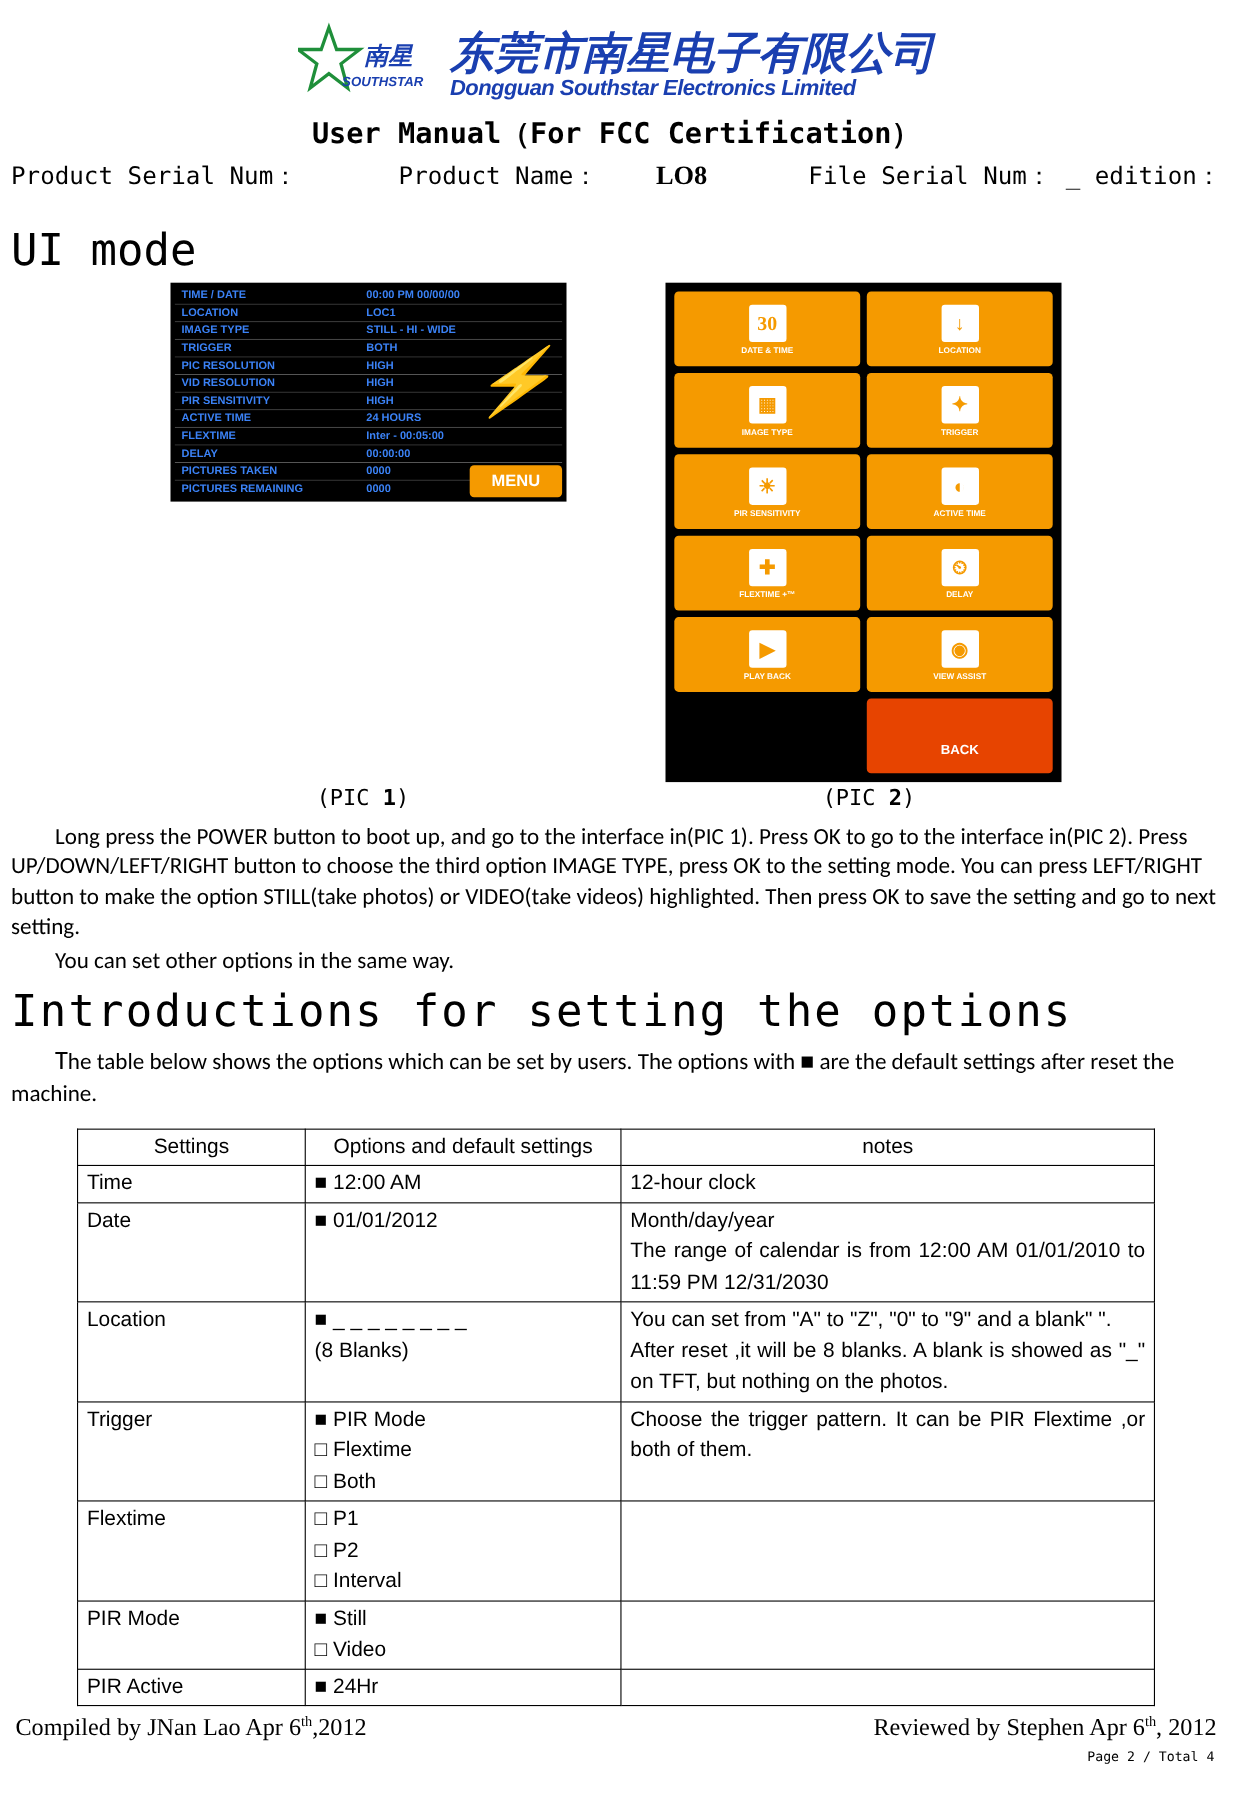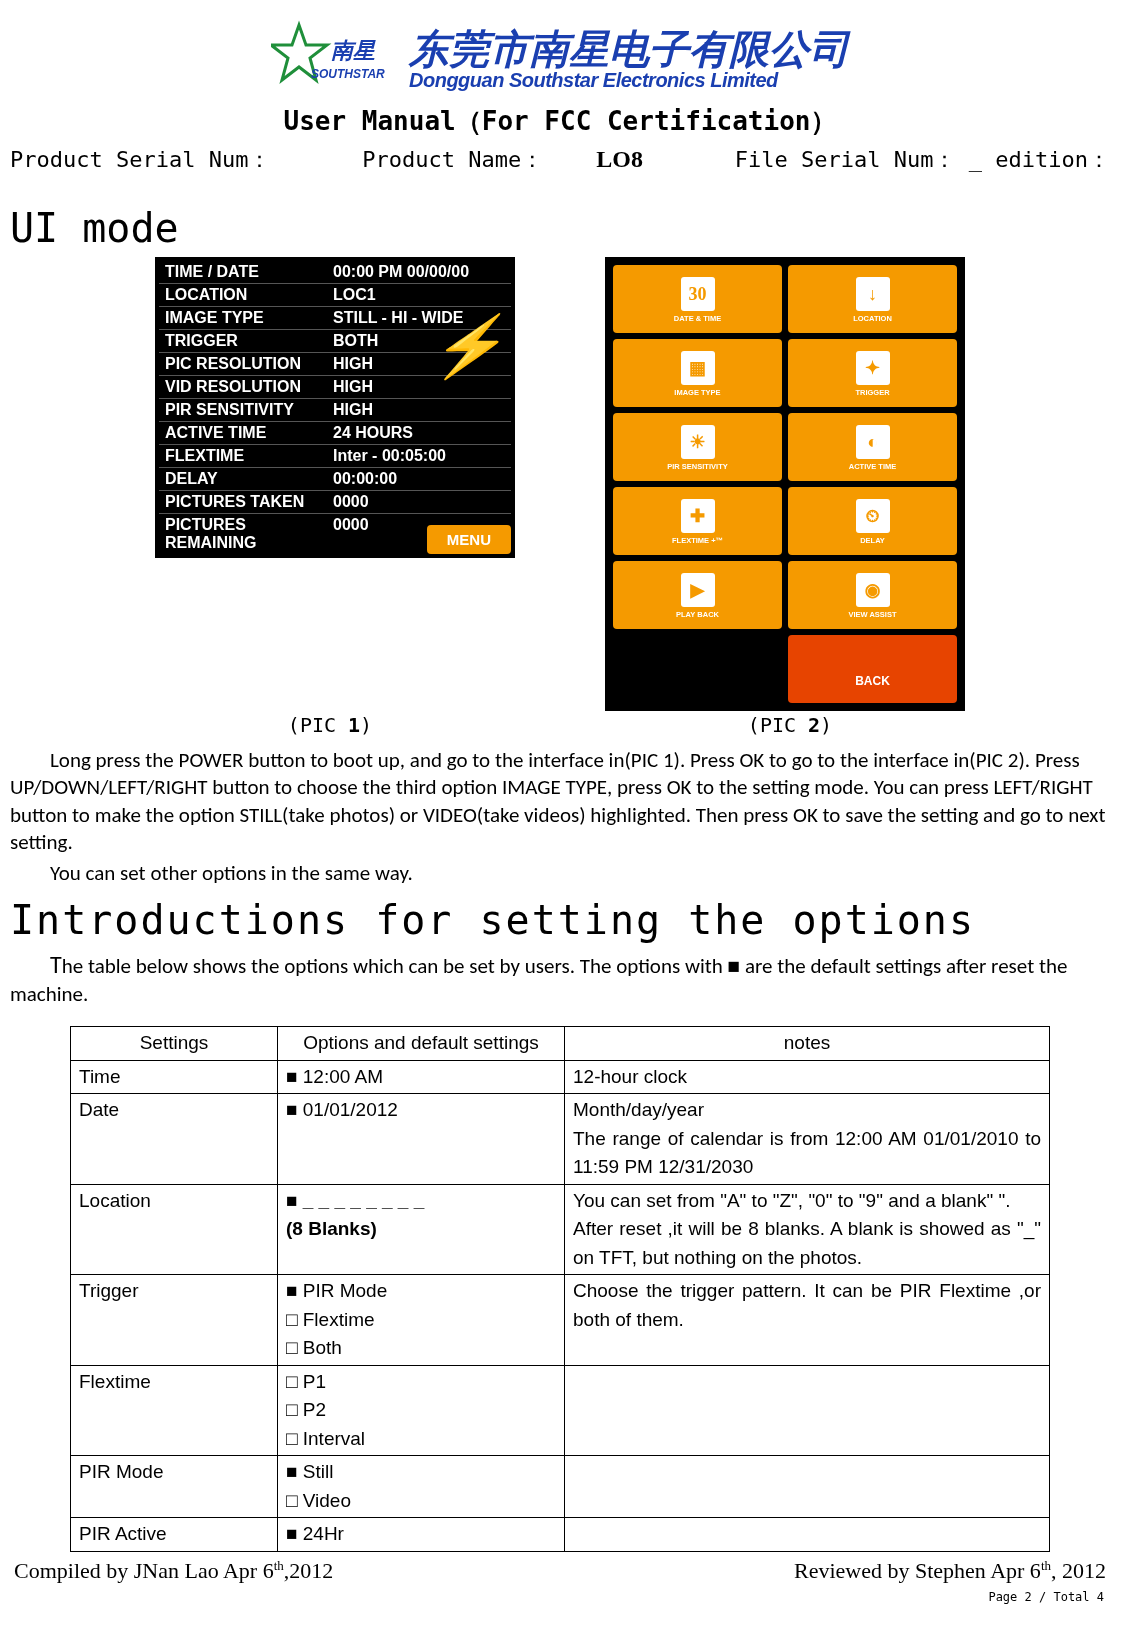--- a/index.html
+++ b/index.html
@@ -68,23 +68,23 @@
   }
   .device-screen {
     width: 360px;
     background: #000;
     padding: 4px;
     box-sizing: border-box;
   }
   .ds-row {
     display: flex;
     font-family: Arial, sans-serif;
-    font-size: 16px;
-    font-weight: bold;
-    color: #ffffff;
+    font-size: 10px;
+    font-weight: bold;
+    color: #3b82f6;
     border-top: 1px solid #555;
   }
   .ds-row:first-child { border-top: none; }
   .ds-label {
     width: 160px;
     background: #000;
     padding: 2px 6px;
   }
   .ds-val {
     flex: 1;
@@ -375,21 +375,21 @@
         <td class="just" style="white-space: pre-line;">12-hour clock</td>
       </tr>
       <tr>
         <td>Date</td>
         <td style="white-space: pre-line;">■ 01/01/2012</td>
         <td class="just" style="white-space: pre-line;">Month/day/year
 The range of calendar is from 12:00 AM 01/01/2010   to   11:59 PM 12/31/2030</td>
       </tr>
       <tr>
         <td>Location</td>
-        <td style="white-space: pre-line; font-weight: bold;">■ _ _ _ _ _ _ _ _
+        <td style="white-space: pre-line;">■ _ _ _ _ _ _ _ _
  (8  Blanks)</td>
         <td class="just" style="white-space: pre-line;">You can set from "A" to "Z", "0" to "9" and a blank" ".
 After reset ,it will be 8 blanks. A blank is showed as "_" on TFT, but nothing on the photos.</td>
       </tr>
       <tr>
         <td>Trigger</td>
         <td style="white-space: pre-line;">■ PIR Mode
 □ Flextime
 □ Both</td>
         <td class="just" style="white-space: pre-line;">Choose the trigger pattern. It can be PIR Flextime ,or both of them.</td>

